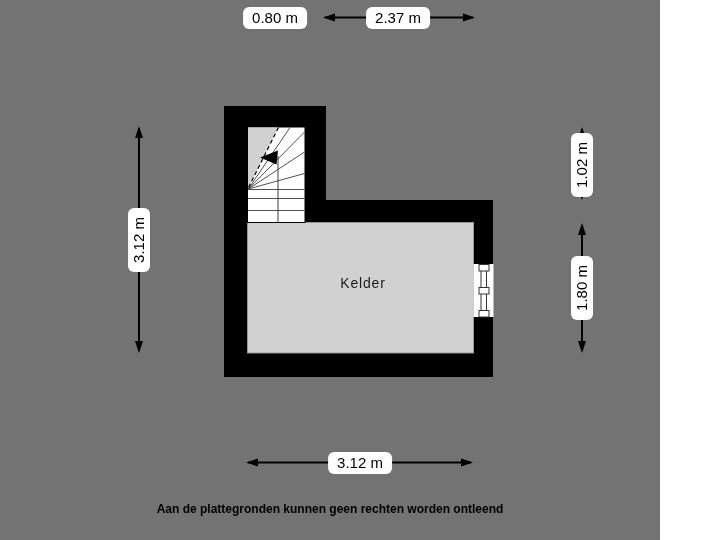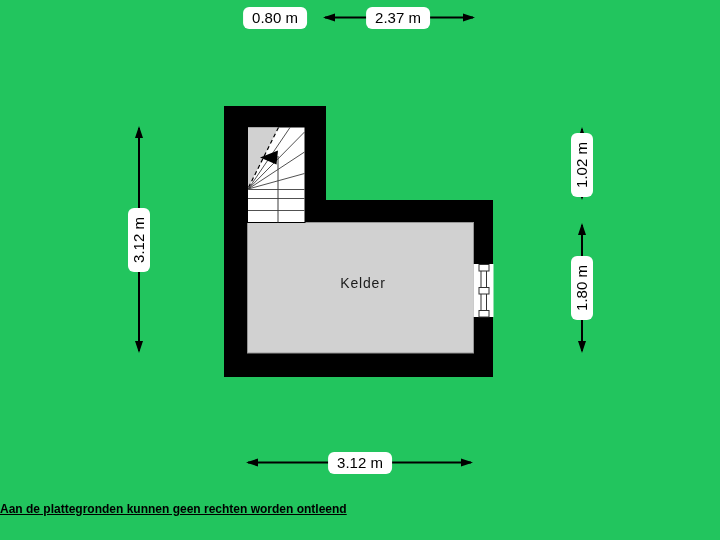--- a/index.html
+++ b/index.html
@@ -1,33 +1,33 @@
 <!DOCTYPE html>
 <html><head>
 <meta charset="utf-8">
 <style>
   html,body{margin:0;padding:0;background:#ffffff;}
   .stage{
-    position:relative;width:720px;height:540px;background:#22c55e;
+    position:relative;width:660px;height:540px;background:#737373;
     font-family:"Liberation Sans", sans-serif;color:#000;overflow:hidden;
   }
   .plan-svg{position:absolute;left:0;top:0;}
   .dim-label{
     position:absolute;background:#ffffff;color:#000;
     font-size:15px;line-height:1;padding:3px 9px 4px;border-radius:6px;
     white-space:nowrap;transform:translate(-50%,-50%);
   }
   .dim-label.vertical{transform:translate(-50%,-50%) rotate(-90deg);}
   .room-label{
     position:absolute;transform:translate(-50%,-50%);
     font-size:14px;color:#1b1b1b;letter-spacing:0.8px;white-space:nowrap;
   }
   .footer{
-    position:absolute;left:0;right:0;top:501px;
-    font-size:12px;font-weight:bold;color:#000;line-height:17px;text-decoration:underline;
+    position:absolute;left:0;right:0;top:501px;text-align:center;
+    font-size:12px;font-weight:bold;color:#000;line-height:17px;
   }
 </style>
 </head>
 <body>
 
 <div class="stage">
 
   <svg class="plan-svg" width="720" height="540" viewBox="0 0 720 540">
 
     <g>

